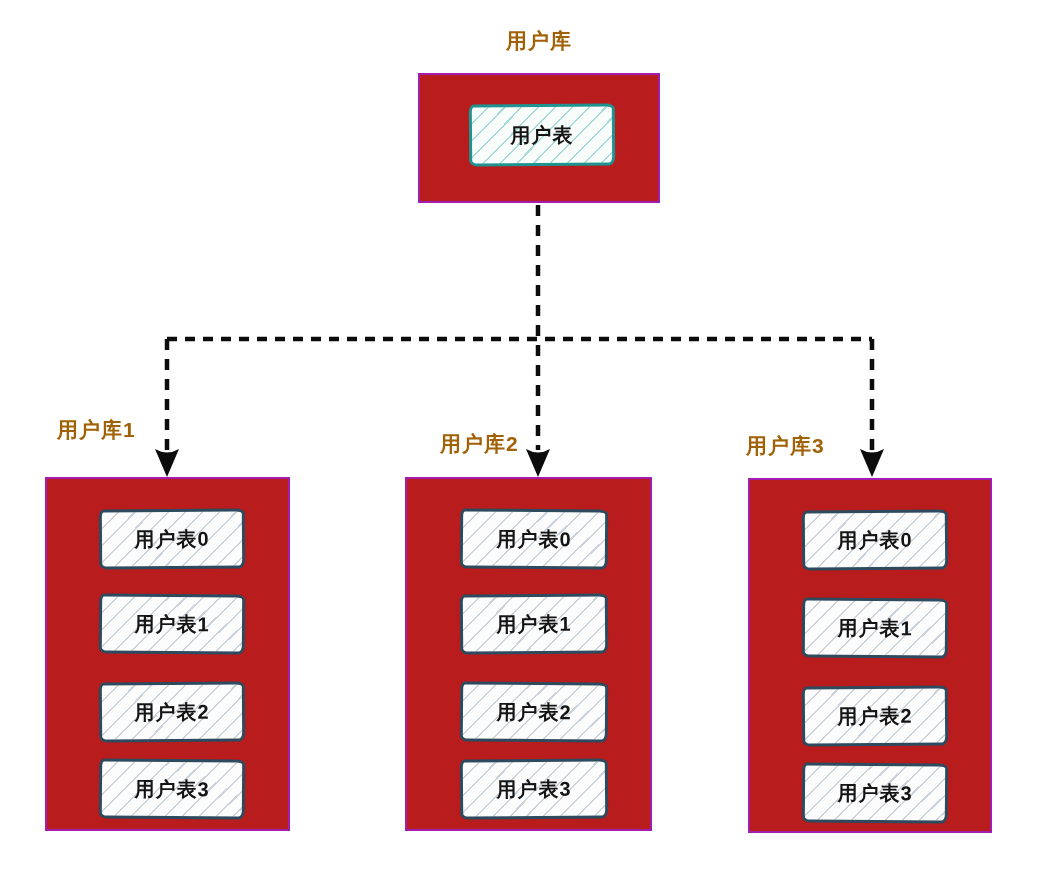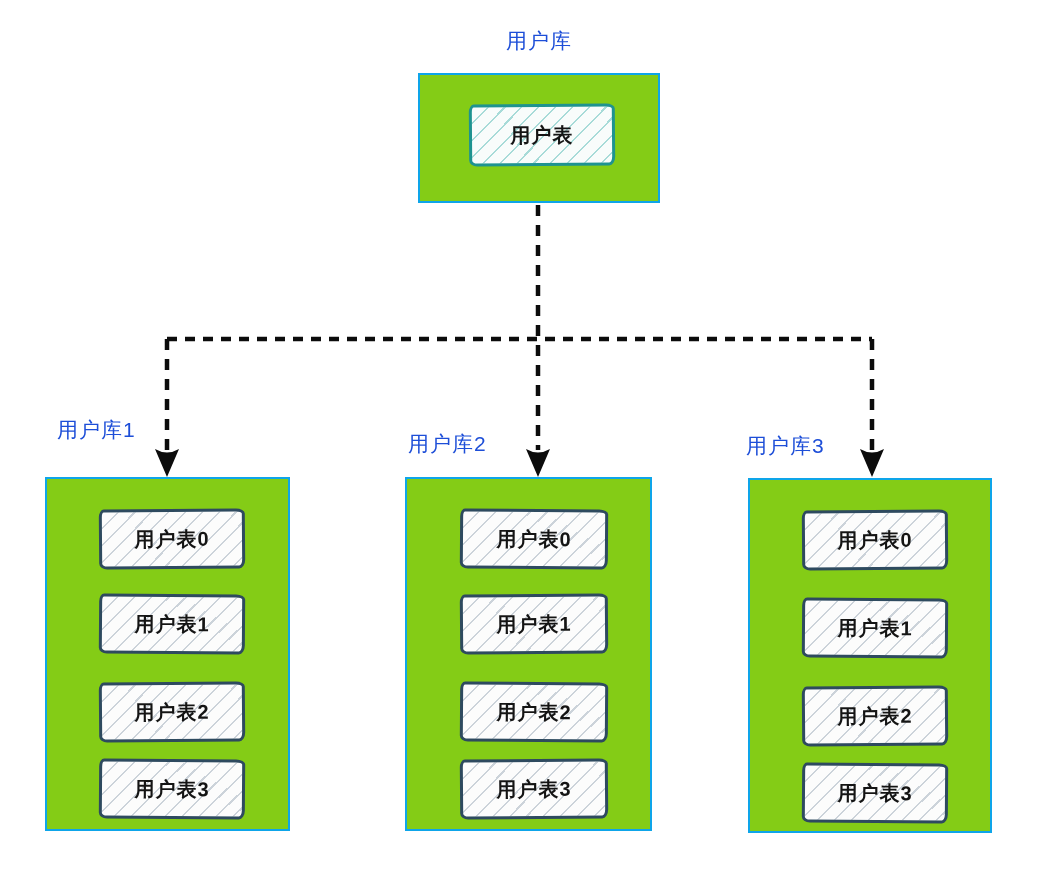--- a/index.html
+++ b/index.html
@@ -11,29 +11,29 @@
   .canvas {
     position: relative;
     width: 1042px;
     height: 878px;
     background: #ffffff;
     overflow: hidden;
   }
   .label {
     position: absolute;
     font-size: 21px;
-    font-weight: normal;
-    color: #1d4ed8;
+    font-weight: bold;
+    color: #a16207;
     white-space: nowrap;
     letter-spacing: 1px;
   }
   .db-box {
     position: absolute;
-    background: #84cc16;
-    border: 2px solid #0ea5e9;
+    background: #b91c1c;
+    border: 2px solid #a21caf;
     box-sizing: border-box;
     padding-left: 16px;
   }
   .table-box {
     position: absolute;
     box-sizing: border-box;
     display: flex;
     align-items: center;
     justify-content: center;
     font-size: 20px;
@@ -77,21 +77,21 @@
 
 <div class="canvas">
 
   <div class="label" style="left:418px; top:27px; width:242px; text-align:center;">用户库</div>
 
   <div class="db-box" style="left:418px; top:73px; width:242px; height:130px;">
     <div class="table-box table-root rot-a" style="left:49px; top:29px; width:146px; height:62px;">用户表</div>
   </div>
 
   <div class="label" style="left:57px; top:416px;">用户库1</div>
-  <div class="label" style="left:408px; top:430px;">用户库2</div>
+  <div class="label" style="left:440px; top:430px;">用户库2</div>
   <div class="label" style="left:746px; top:432px;">用户库3</div>
 
   <div class="db-box" style="left:45px; top:477px; width:245px; height:354px;">
     <div class="table-box table-shard rot-a" style="left:52px; top:30px;  width:146px; height:60px;">用户表0</div>
     <div class="table-box table-shard rot-b" style="left:52px; top:115px; width:146px; height:60px;">用户表1</div>
     <div class="table-box table-shard rot-a" style="left:52px; top:203px; width:146px; height:60px;">用户表2</div>
     <div class="table-box table-shard rot-b" style="left:52px; top:280px; width:146px; height:60px;">用户表3</div>
   </div>
 
   <div class="db-box" style="left:405px; top:477px; width:247px; height:354px;">

